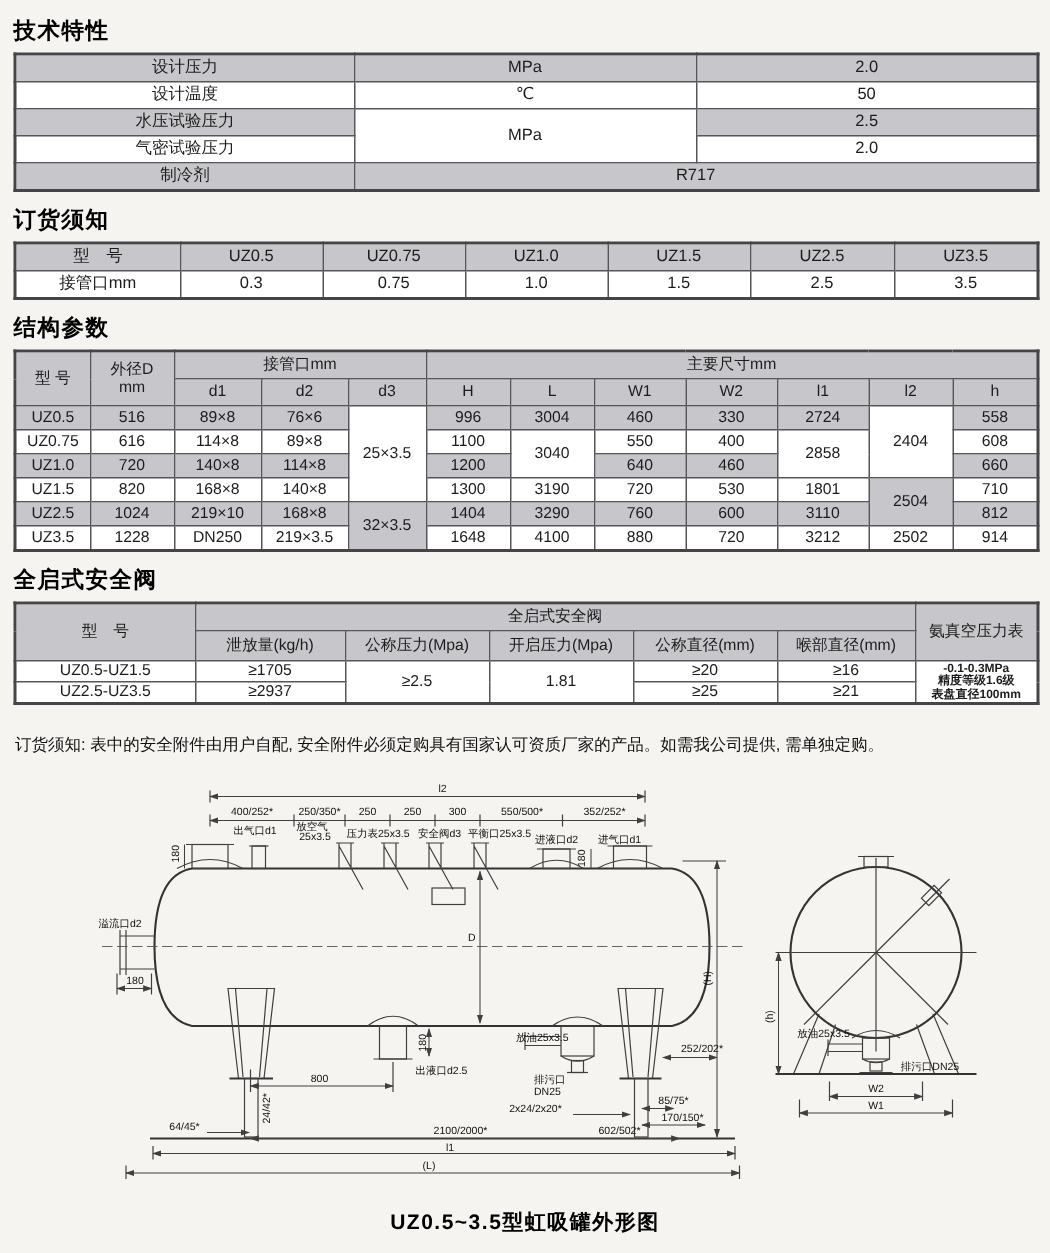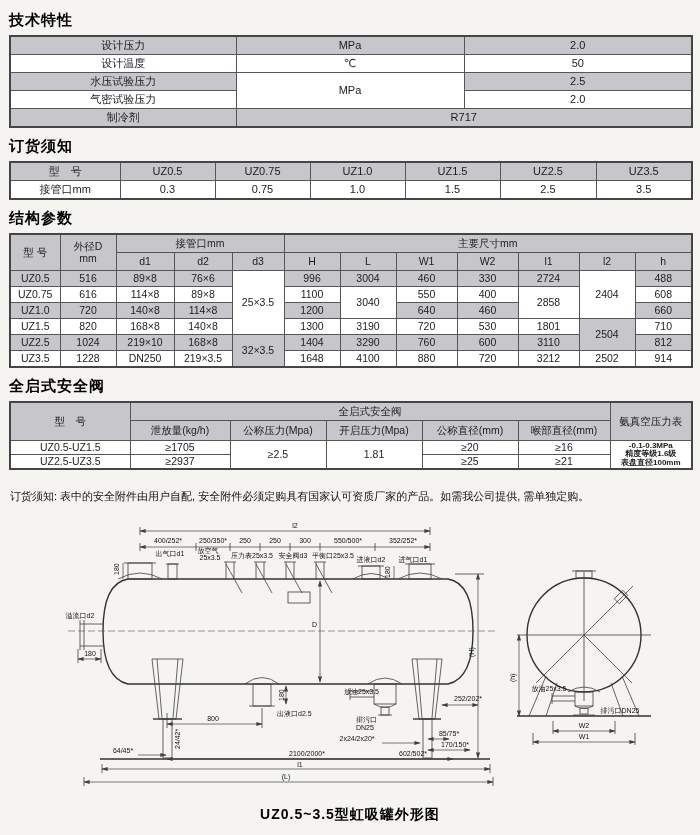--- a/index.html
+++ b/index.html
@@ -148,21 +148,21 @@
     <td class="g">516</td>
     <td class="g">89×8</td>
     <td class="g">76×6</td>
     <td class="w" rowspan="4">25×3.5</td>
     <td class="g">996</td>
     <td class="g">3004</td>
     <td class="g">460</td>
     <td class="g">330</td>
     <td class="g">2724</td>
     <td class="w" rowspan="3">2404</td>
-    <td class="g">488</td>
+    <td class="g">558</td>
   </tr>
   <tr>
     <td class="w">UZ0.75</td>
     <td class="w">616</td>
     <td class="w">114×8</td>
     <td class="w">89×8</td>
     <td class="w">1100</td>
     <td class="w" rowspan="2">3040</td>
     <td class="w">550</td>
     <td class="w">400</td>

